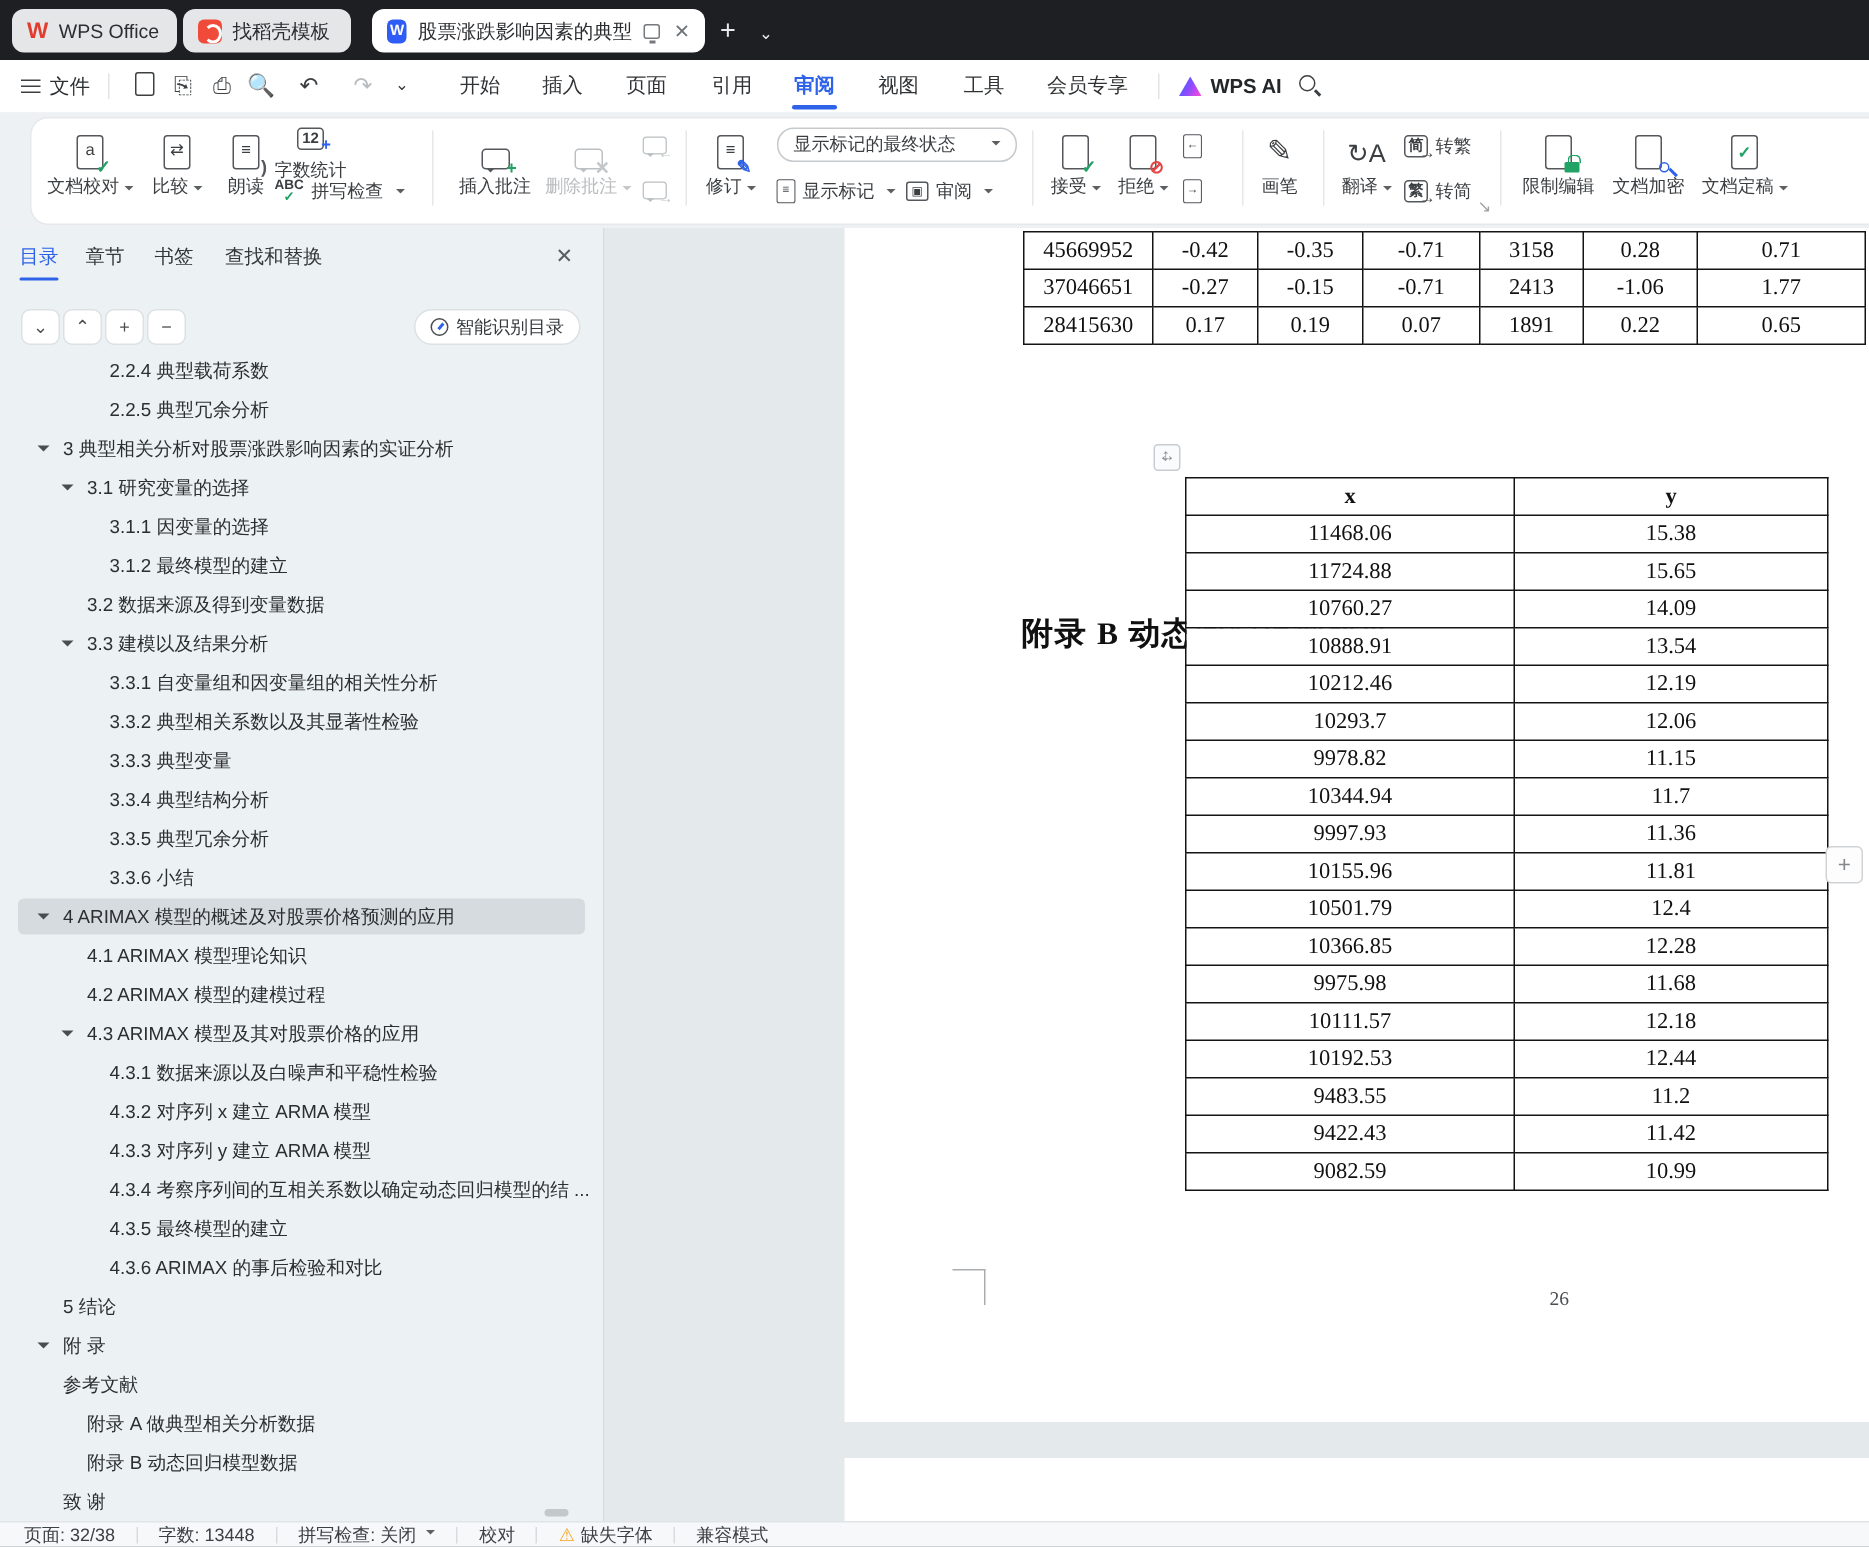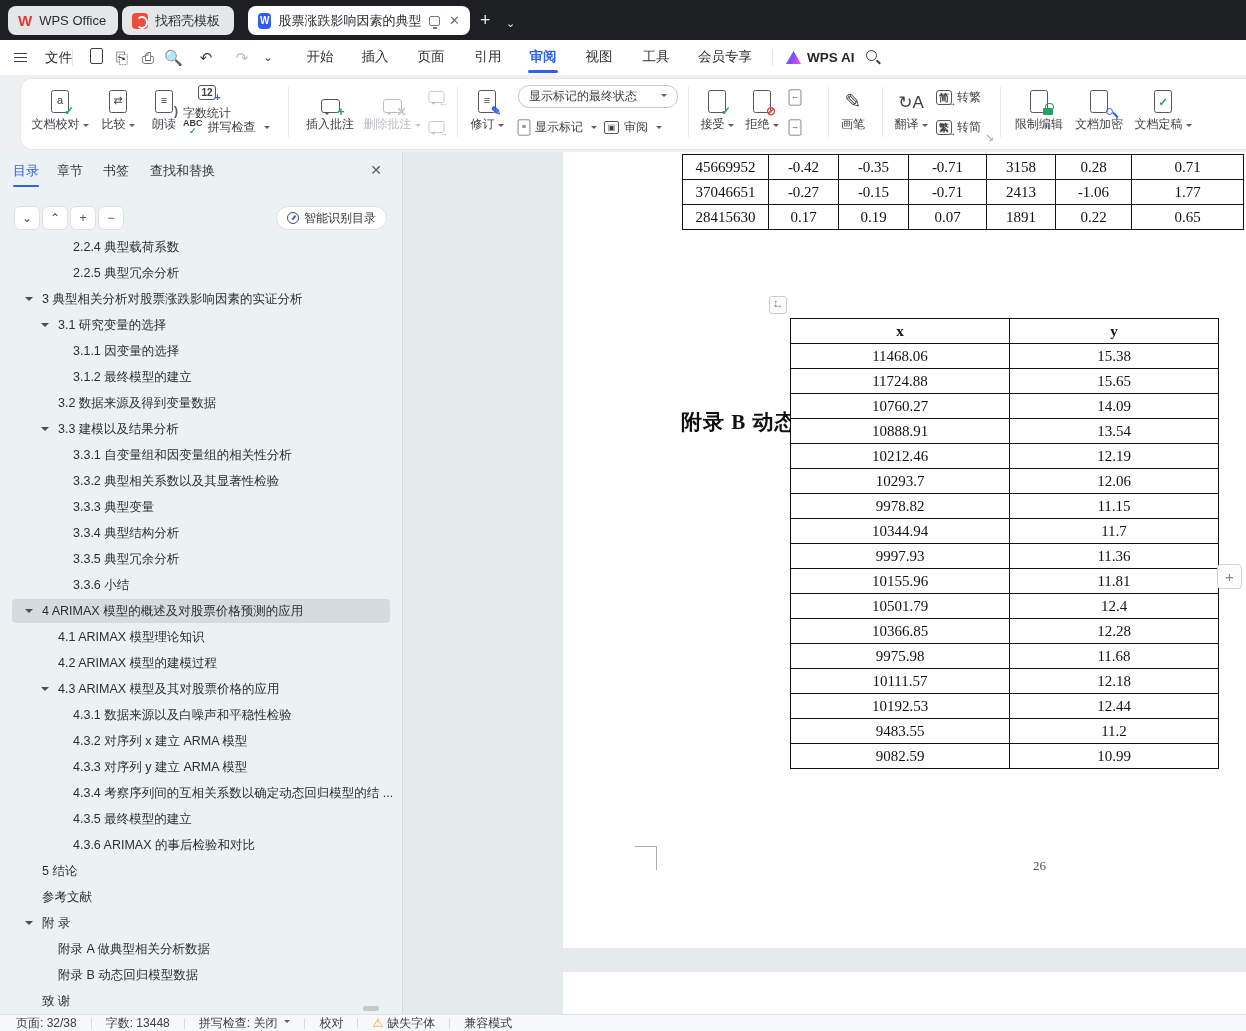--- a/index.html
+++ b/index.html
@@ -15,21 +15,21 @@
 .docer-ic { width:16px; height:16px; border-radius:4px; background:#f04a3a; margin-right:7px; position:relative; }
 .docer-ic::after { content:''; position:absolute; left:4px; top:3px; width:8px; height:9px; border:2.2px solid #fff; border-left-color:transparent; border-radius:50%; }
 .wdoc-ic { width:16px; height:16px; border-radius:4px; background:#2f5cf6; color:#fff; font-size:10px; font-weight:bold; display:flex; align-items:center; justify-content:center; margin-right:7px; }
 .mon-ic { width:13px; height:10px; border:1.4px solid #75797d; border-radius:2px; position:relative; margin-left:8px; }
 .mon-ic::after { content:''; position:absolute; left:3px; bottom:-4px; width:4px; height:2px; background:#75797d; }
 .tclose { margin-left:9px; color:#6f7478; font-size:13px; }
 .tbar-btn { position:absolute; top:8px; color:#e8eaec; font-size:18px; line-height:24px; }
 
 
 .menubar { position:absolute; left:0; top:40px; width:100%; height:35px; background:#ffffff; }
-.file-btn { position:absolute; left:14px; top:0; height:35px; display:flex; align-items:center; gap:18px; font-size:13.5px; color:#2e3134; }
+.file-btn { position:absolute; left:14px; top:0; height:35px; display:flex; align-items:center; gap:6px; font-size:13.5px; color:#2e3134; }
 .hamb { display:inline-block; width:13px; height:9px; border-top:1.6px solid #3c4043; border-bottom:1.6px solid #3c4043; position:relative; }
 .hamb::after { content:''; position:absolute; left:0; top:2.8px; width:13px; height:1.6px; background:#3c4043; }
 .vdiv { position:absolute; top:9px; width:1px; height:17px; background:#e2e4e6; }
 .qicon { position:absolute; top:8px; width:20px; height:19px; color:#3c4043; font-size:15px; text-align:center; line-height:19px; }
 .qicon.gray { color:#b8bcbf; }
 .qdoc { display:inline-block; width:13px; height:16px; border:1.5px solid #3c4043; border-radius:2px; }
 .mtab { position:absolute; top:0; height:35px; line-height:33px; font-size:13.5px; color:#303336; text-align:center; width:56px; }
 .mtab.active { color:#2e62e9; font-weight:bold; }
 .mtab.active::after { content:''; position:absolute; left:13px; right:13px; bottom:2px; height:3px; border-radius:2px; background:#2e62e9; }
 .ai-logo { width:15px; height:13px; background:linear-gradient(120deg,#2b6cff,#8a4bff,#ff4bd8); clip-path:polygon(50% 0,100% 100%,0 100%); display:inline-block; }
@@ -477,28 +477,28 @@
         <div class="toc-item lv3">
           
           <span class="t">4.3.6 ARIMAX 的事后检验和对比</span>
         </div>
 
         <div class="toc-item lv1">
           
           <span class="t">5 结论</span>
         </div>
 
-        <div class="toc-item lv1">
-          
-          <span class="t">参考文献</span>
-        </div>
-
         <div class="toc-item lv1 expand">
           <span class="tri"></span>
           <span class="t">附 录</span>
+        </div>
+
+        <div class="toc-item lv1">
+          
+          <span class="t">参考文献</span>
         </div>
 
         <div class="toc-item lv2">
           
           <span class="t">附录 A 做典型相关分析数据</span>
         </div>
 
         <div class="toc-item lv2">
           
           <span class="t">附录 B 动态回归模型数据</span>
@@ -636,20 +636,24 @@
           </tr>
             <tr>
             <td>10192.53</td>
               <td>12.44</td>
           </tr>
             <tr>
             <td>9483.55</td>
               <td>11.2</td>
           </tr>
             <tr>
+            <td>9422.43</td>
+              <td>11.42</td>
+          </tr>
+            <tr>
             <td>9082.59</td>
               <td>10.99</td>
           </tr>
           </tbody>
       </table>
 
       <div class="corner-mark-h" style="left:72px; top:694px;"></div>
       <div class="corner-mark-v" style="left:93px; top:694px;"></div>
       <div class="pagenum" style="left:430px; top:706px;">26</div>
     </div>

